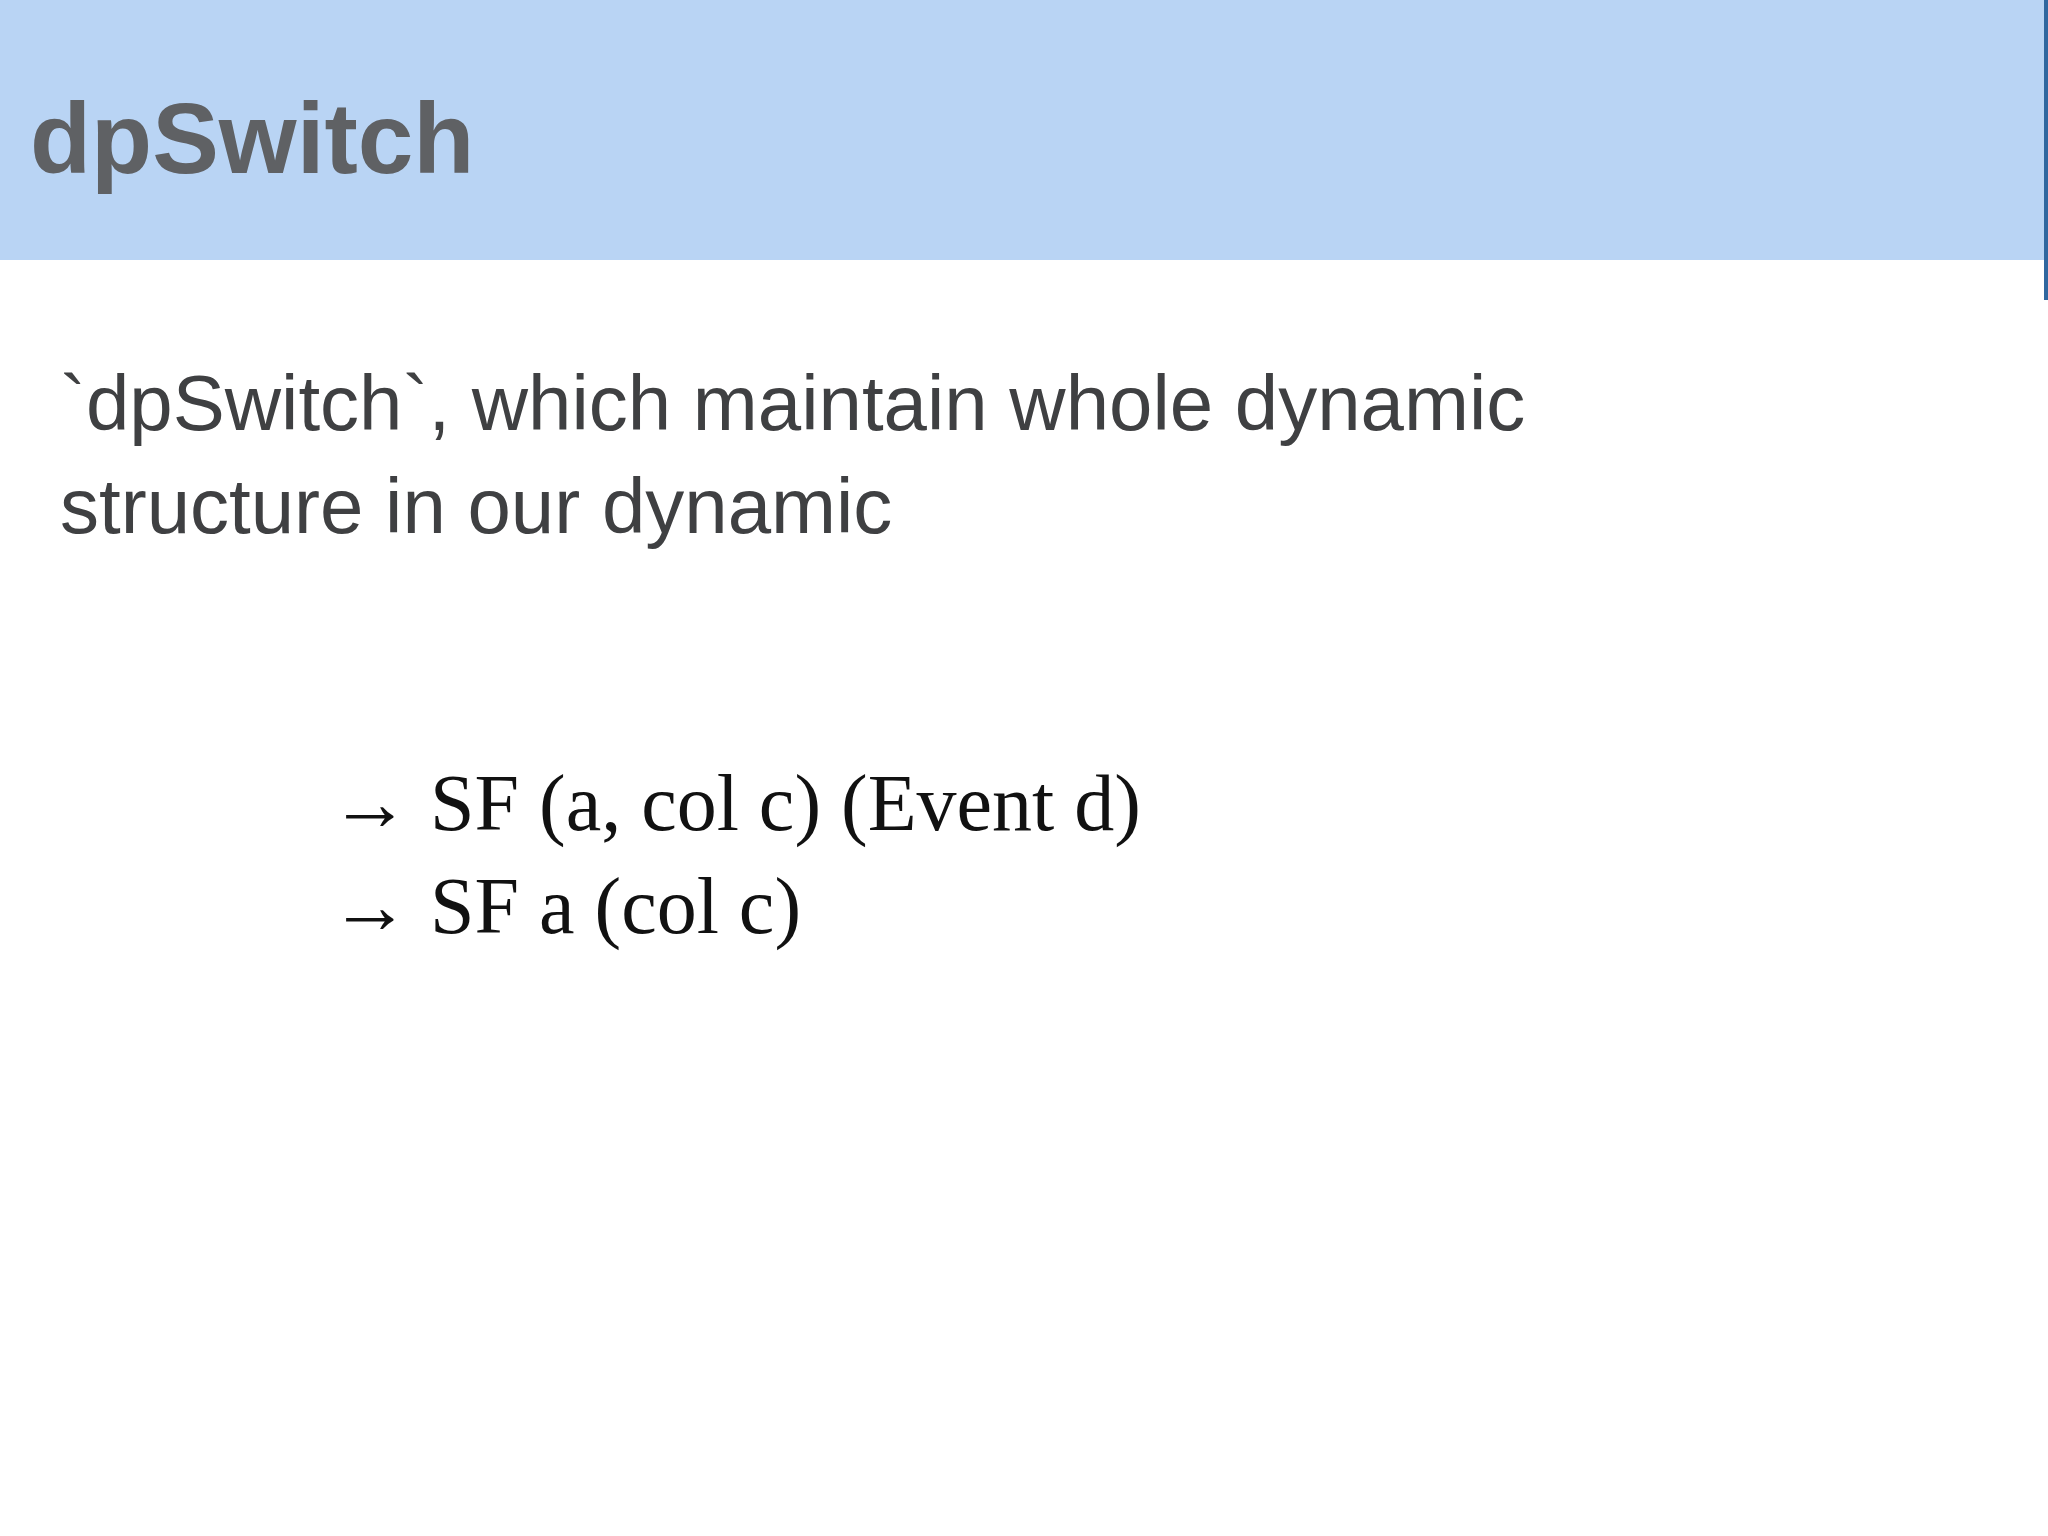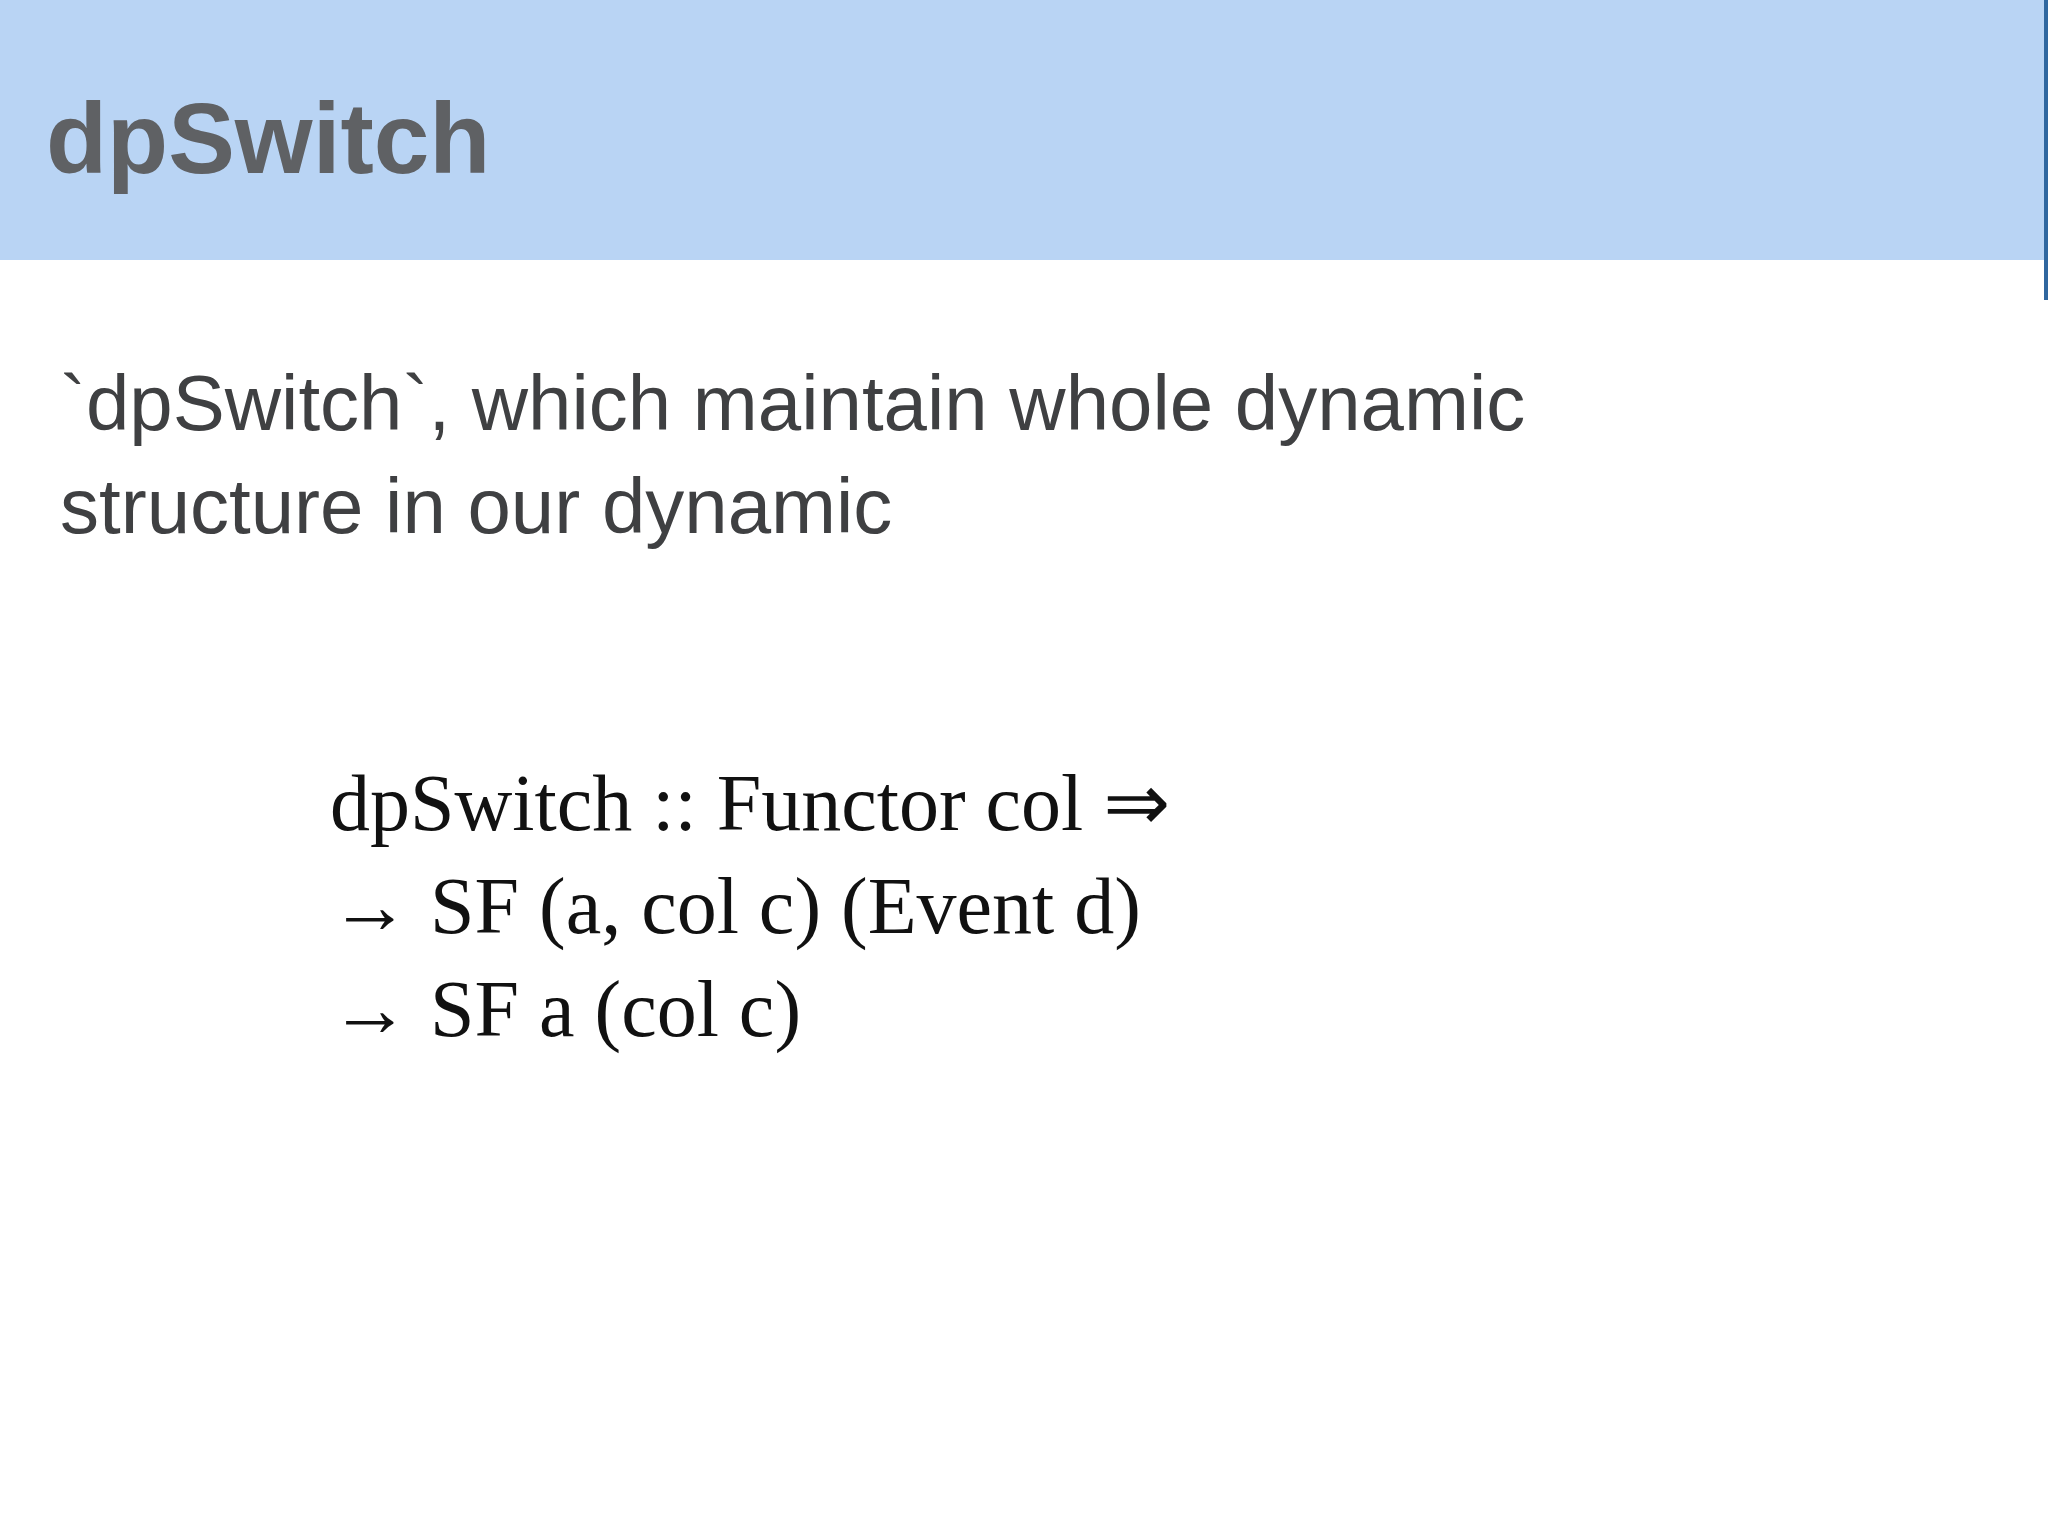--- a/index.html
+++ b/index.html
@@ -26,21 +26,21 @@
     left: 0;
     width: 2048px;
     height: 260px;
     background: var(--header-bg, #b9d4f4);
     display: flex;
     align-items: center;
   }
 
   .title {
     margin: 0;
-    padding-left: 46px;
+    padding-left: 30px;
     padding-top: 16px;
     font-size: 100px;
     font-weight: bold;
     letter-spacing: 0px;
     color: var(--title-text, #5f6164);
     font-family: "Liberation Sans", sans-serif;
   }
 
   .edge-line {
     position: absolute;
@@ -87,18 +87,17 @@
   </div>
 
   <div class="edge-line"></div>
 
   <div class="paragraph">
     <div class="pline">`dpSwitch`, which maintain whole dynamic</div>
     <div class="pline">structure in our dynamic</div>
   </div>
 
   <div class="code-block">
-    <div class="cline">dpSwitch :: Functor col ⇒</div>
     <div class="cline">→ SF (a, col c) (Event d)</div>
     <div class="cline">→ SF a (col c)</div>
   </div>
 
 </div>
 
 </body></html>

